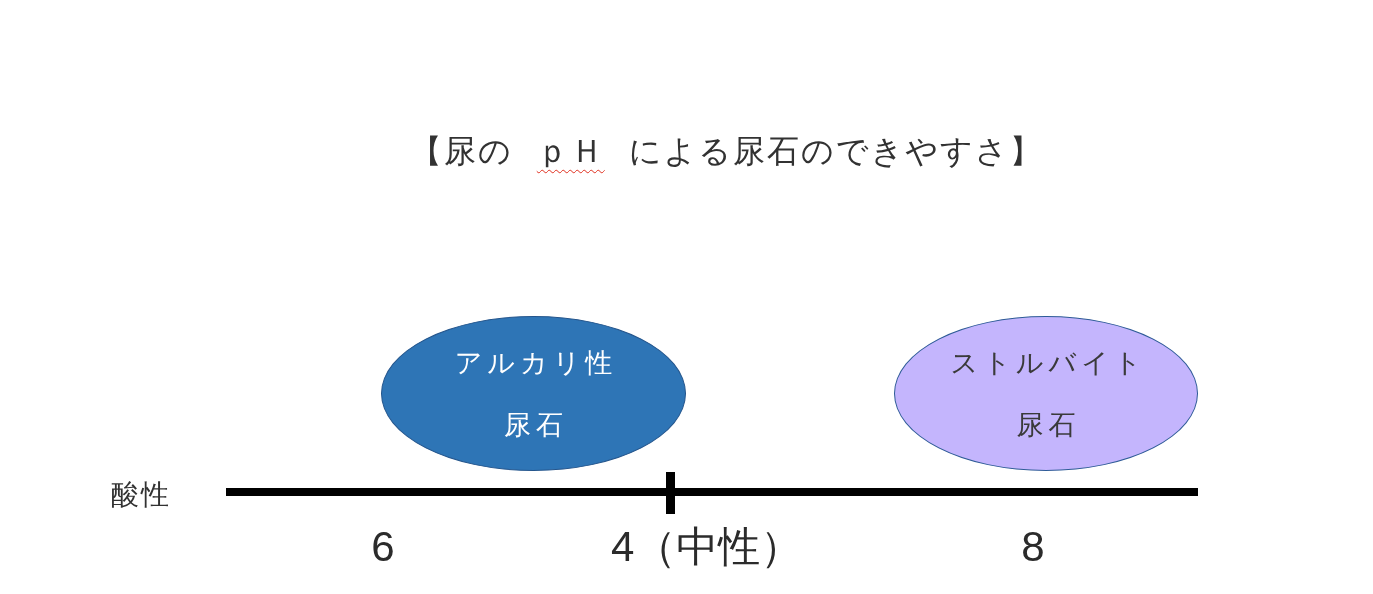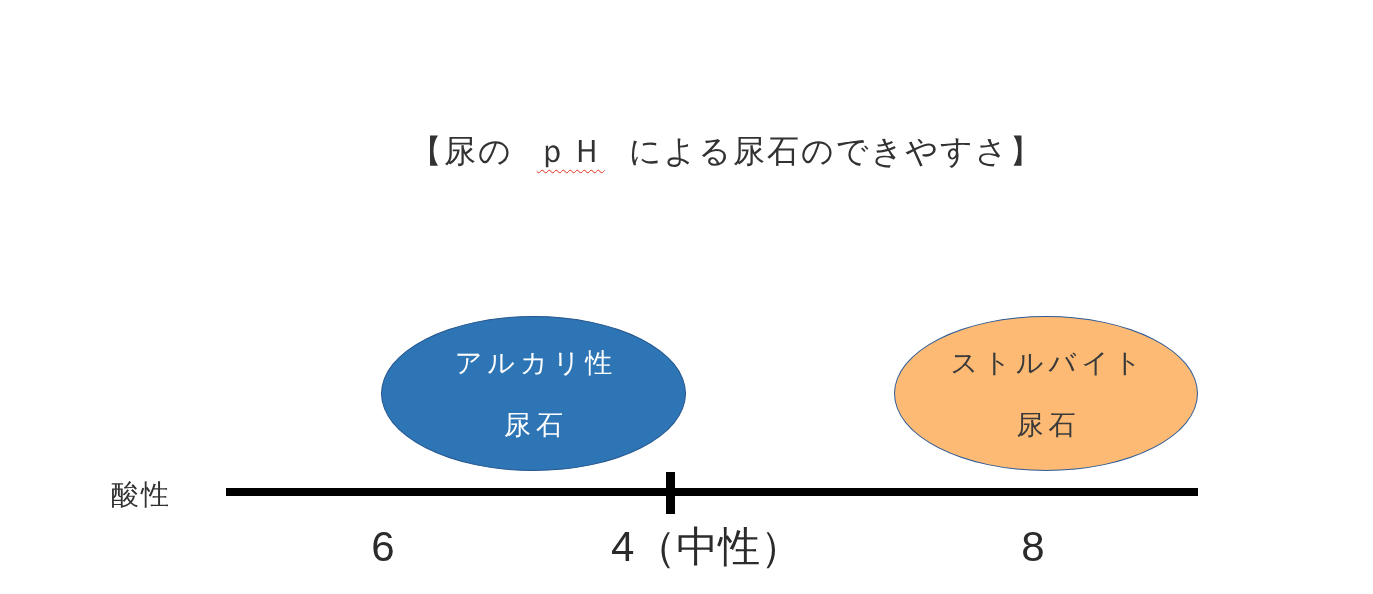--- a/index.html
+++ b/index.html
@@ -99,21 +99,21 @@
 
   <div class="title">
     <span>【尿の</span><span class="ph-term">ｐＨ</span><span>による尿石のできやすさ】</span>
   </div>
 
   <div class="ellipse ellipse-oxalate" style="background-color: rgb(46, 117, 182); border-color: rgb(36, 85, 140); color: rgb(255, 255, 255);">
     <div class="line">アルカリ性</div>
     <div class="line">尿石</div>
   </div>
 
-  <div class="ellipse ellipse-struvite" style="background-color: #fdba74; border-color: rgb(46, 91, 151); color: rgb(58, 58, 58);">
+  <div class="ellipse ellipse-struvite" style="background-color: #c4b5fd; border-color: rgb(46, 91, 151); color: rgb(58, 58, 58);">
     <div class="line">ストルバイト</div>
     <div class="line">尿石</div>
   </div>
 
   <div class="axis-line" style="background-color: rgb(0, 0, 0);"></div>
   <div class="axis-tick" style="background-color: rgb(0, 0, 0);"></div>
 
   <div class="axis-end-label left">酸性</div>
 
   <div class="tick-label six">6</div>

